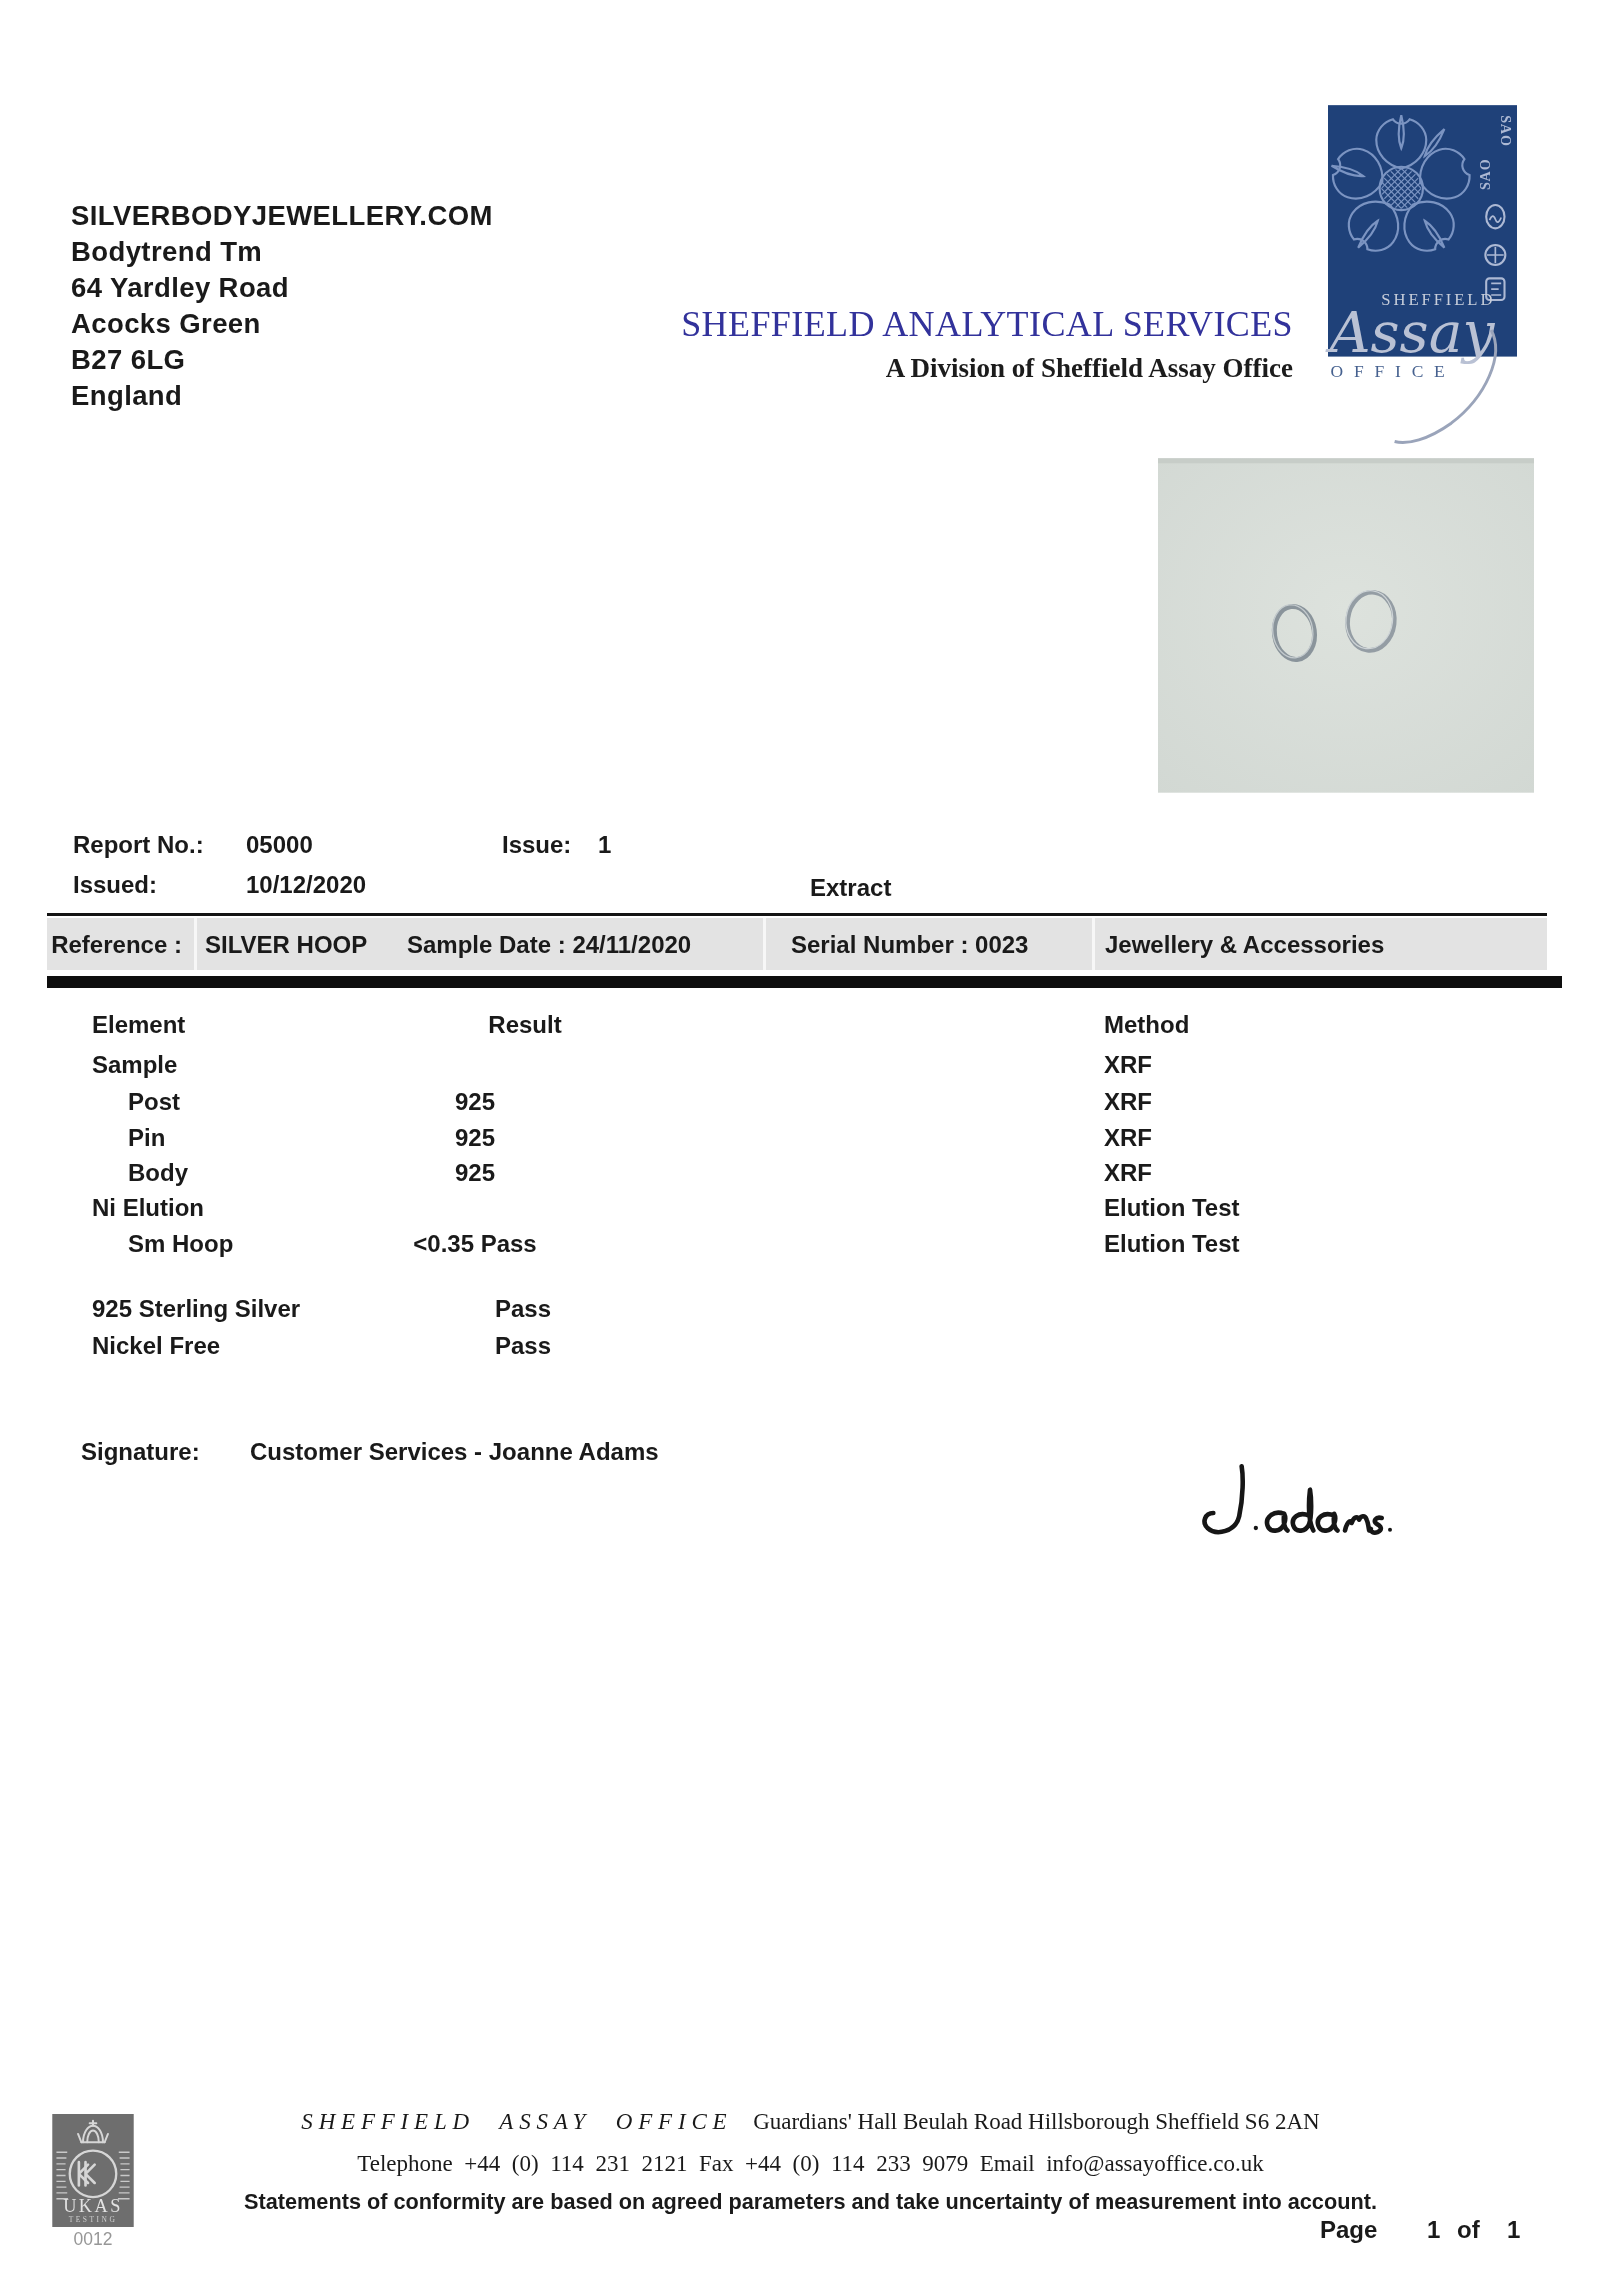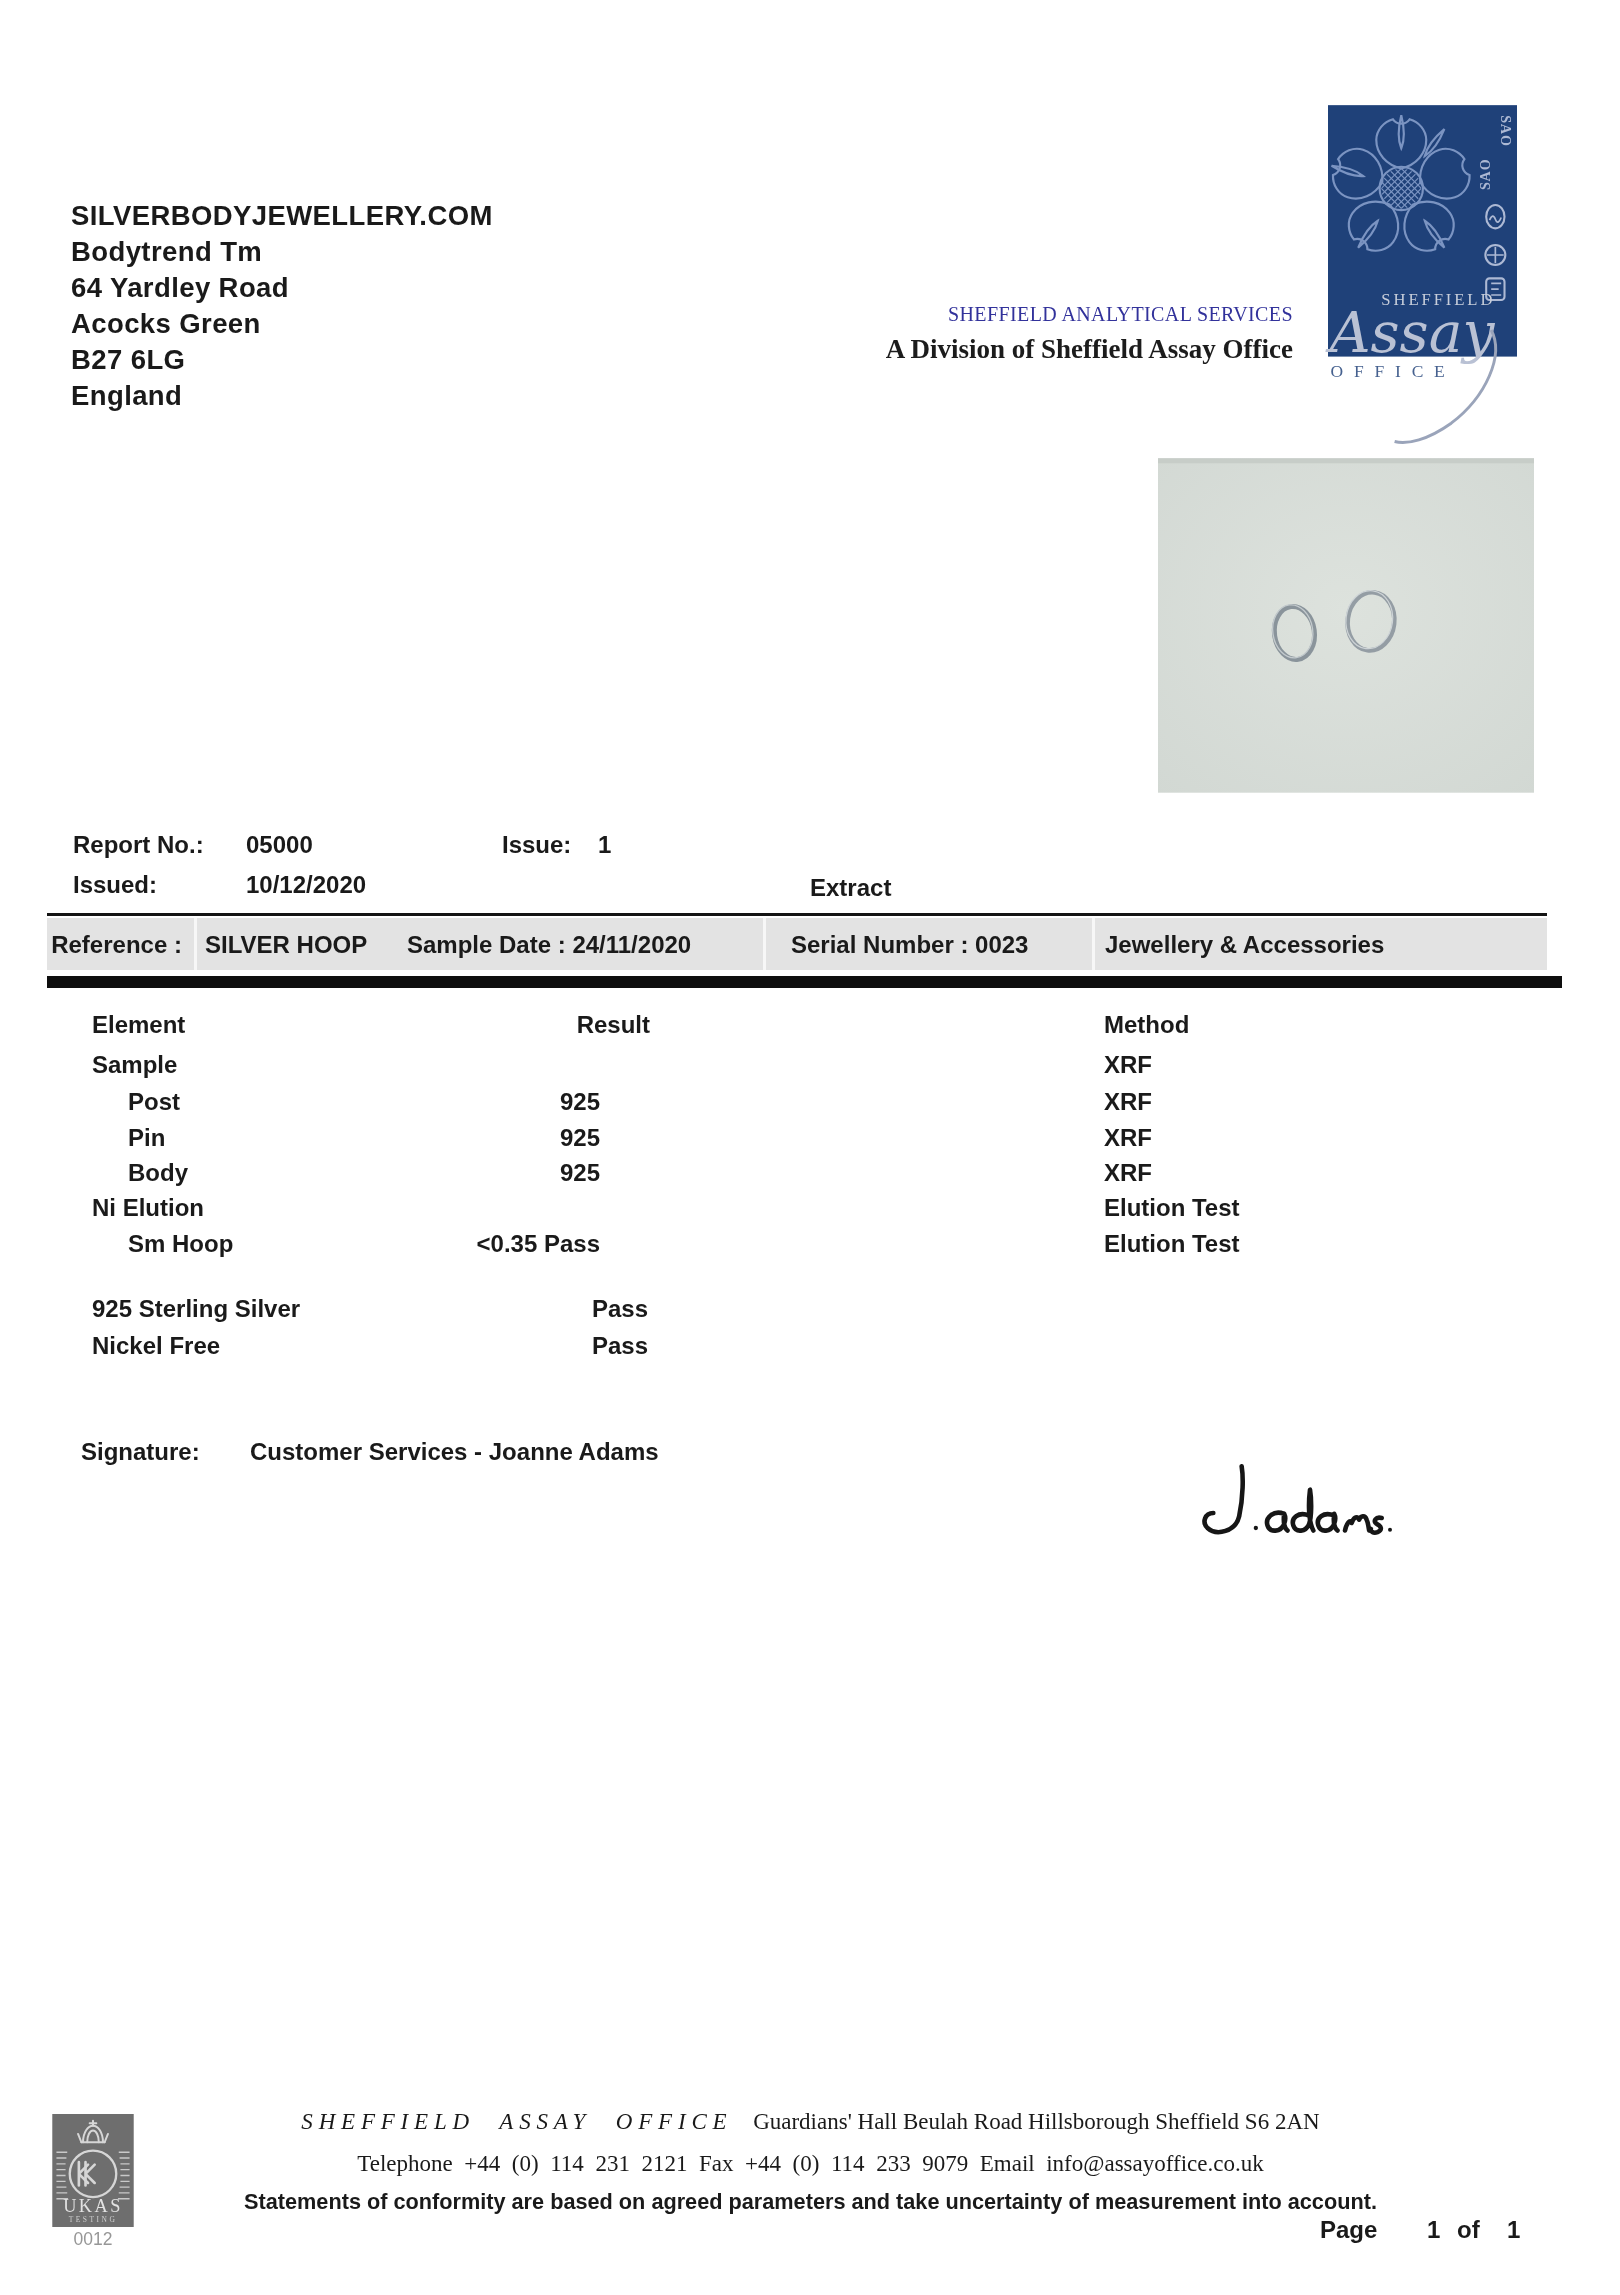--- a/index.html
+++ b/index.html
@@ -3,35 +3,35 @@
 <meta charset="utf-8">
 <style>
   html,body{margin:0;padding:0;background:#888;}
   .page{position:relative;width:1621px;height:2295px;background:#ffffff;overflow:hidden;
         font-family:"Liberation Sans",sans-serif;color:#1a1a1a;}
   .abs{position:absolute;}
   
   .addr{left:71px;top:198px;font-size:27.5px;font-weight:bold;line-height:36px;letter-spacing:0.4px;}
   
   .brand-head{right:328px;top:303px;text-align:right;font-family:"Liberation Serif",serif;}
-  .brand-title{font-size:20px;color:#32329b;letter-spacing:0.4px;white-space:nowrap;}
+  .brand-title{font-size:36px;color:#32329b;letter-spacing:0.4px;white-space:nowrap;}
   .brand-sub{font-size:27px;font-weight:bold;color:#1c1c1c;margin-top:8.3px;white-space:nowrap;}
   
   .meta{font-size:24px;font-weight:bold;white-space:nowrap;}
   
   .refline{left:47px;top:913px;width:1500px;height:3.3px;background:#141414;}
   .refbar{left:47px;top:918px;width:1500px;height:52px;background:#e3e3e3;}
   .refbar span{position:absolute;top:13.3px;font-size:24px;font-weight:bold;white-space:nowrap;}
   .refsep{position:absolute;top:0;width:2.5px;height:52px;background:#ffffff;opacity:.7;}
   .refrule{left:47px;top:976px;width:1515px;height:11.7px;background:#0e0e0e;}
   
   .trow{left:0;top:0;width:1621px;height:33px;}
   .trow .el{position:absolute;left:92px;font-size:24px;font-weight:bold;white-space:nowrap;}
   .trow .el.ind{left:128px;}
-  .trow .res{position:absolute;left:350px;width:250px;text-align:right;font-size:24px;font-weight:bold;white-space:nowrap;}
+  .trow .res{position:absolute;left:350px;width:250px;text-align:center;font-size:24px;font-weight:bold;white-space:nowrap;}
   .trow .res.hdr{left:400px;width:250px;}
   .trow .res.sum{left:398px;width:250px;}
   .trow .met{position:absolute;left:1104px;font-size:24px;font-weight:bold;white-space:nowrap;}
   .sumlbl{left:92px;font-size:24px;font-weight:bold;white-space:nowrap;position:absolute;}
   
   .sig-label{left:81px;top:1438px;font-size:24px;font-weight:bold;}
   .sig-name{left:250px;top:1438px;font-size:24px;font-weight:bold;}
   
   .foot{left:19px;width:1583px;text-align:center;white-space:nowrap;}
   .foot1{top:2109px;font-family:"Liberation Serif",serif;font-size:23px;}

